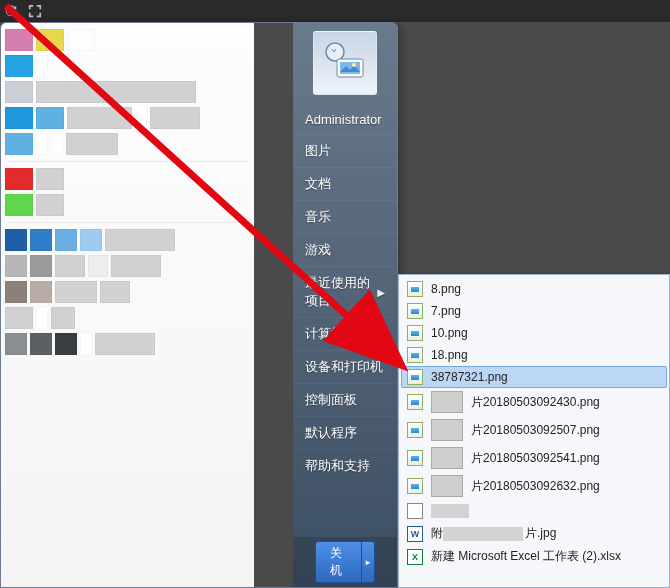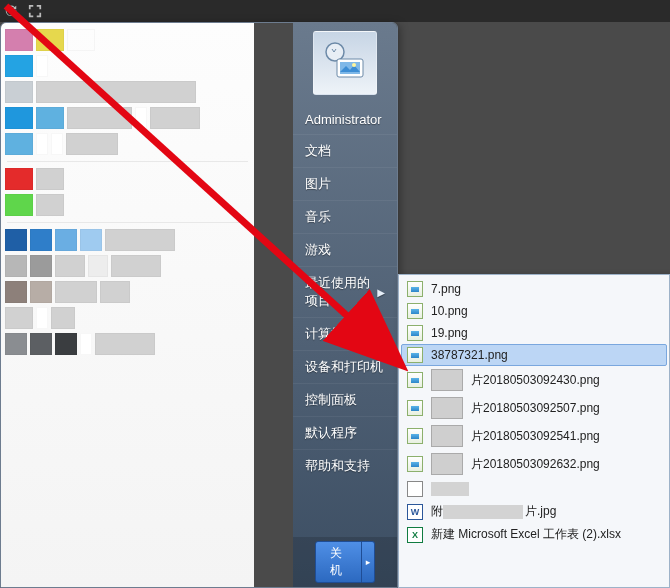--- a/index.html
+++ b/index.html
@@ -134,24 +134,24 @@
         <path d="M11 10l2 3 2-3" stroke="#6d8aa8" stroke-width="1" fill="none"></path>
         <rect x="16" y="20" width="26" height="18" rx="2" fill="#fff" stroke="#6d8aa8"></rect>
         <rect x="19" y="23" width="20" height="12" fill="#7fb8e8"></rect>
         <path d="M19 33l6-6 4 4 4-5 6 7H19z" fill="#3d8dd4"></path>
         <circle cx="33" cy="26" r="2" fill="#fff59b"></circle>
       </svg>
     </div>
     <div id="right-menu-items">
         <div class="menu-item first">Administrator</div>
         <div class="menu-item">
+          <span>图片</span>
+        </div>
+        <div class="menu-item">
           <span>文档</span>
-        </div>
-        <div class="menu-item">
-          <span>图片</span>
         </div>
         <div class="menu-item">
           <span>音乐</span>
         </div>
         <div class="menu-item">
           <span>游戏</span>
         </div>
         <div class="menu-item">
           <span>最近使用的项目</span>
           <span class="arrow">▶</span>
@@ -177,29 +177,33 @@
         <div class="shutdown-btn">关机</div>
         <div class="shutdown-arrow">▸</div>
       </div>
     </div>
   </div>
 </div>
 
 <div class="submenu" id="submenu">
     <div class="sub-item">
       <div class="fi fi-img"></div>
+      <span>8.png</span>
+    </div>
+    <div class="sub-item">
+      <div class="fi fi-img"></div>
       <span>7.png</span>
     </div>
     <div class="sub-item">
       <div class="fi fi-img"></div>
       <span>10.png</span>
     </div>
     <div class="sub-item">
       <div class="fi fi-img"></div>
-      <span>19.png</span>
+      <span>18.png</span>
     </div>
     <div class="sub-item hl">
       <div class="fi fi-img"></div>
       <span>38787321.png</span>
     </div>
     <div class="sub-item">
       <div class="fi fi-img"></div>
       <div class="fi-thumb"></div>
       <span>片20180503092430.png</span>
     </div>

